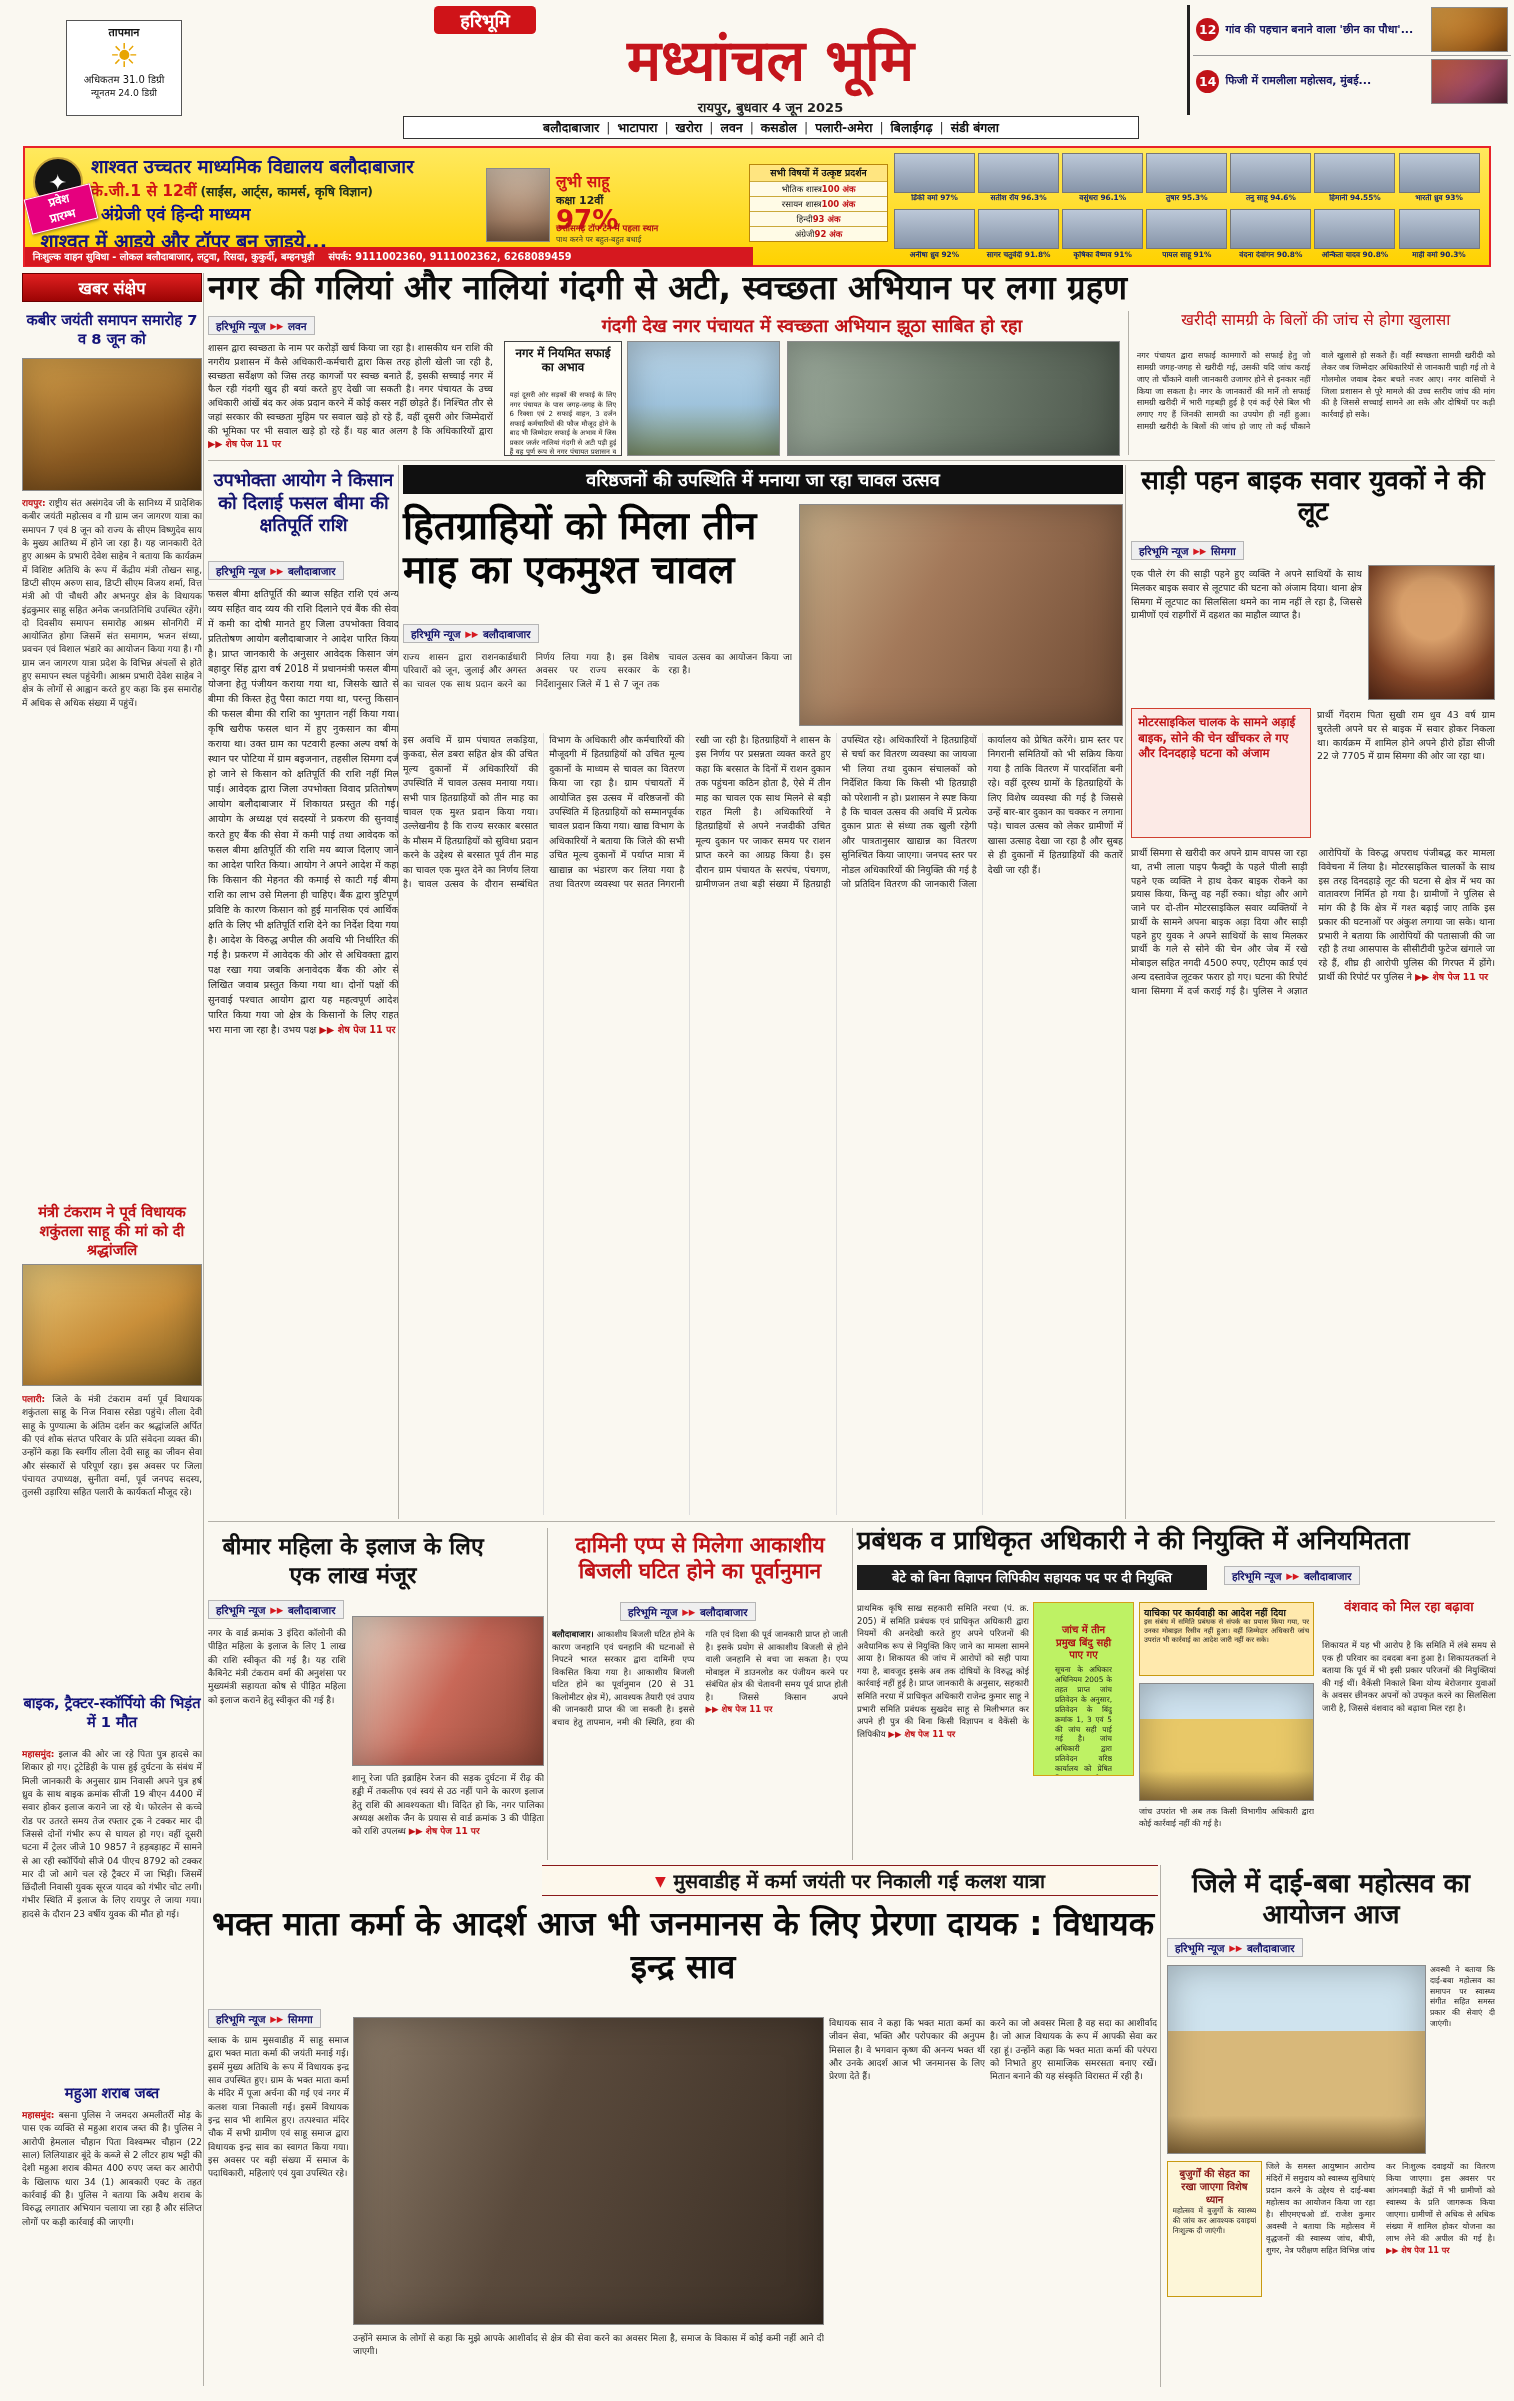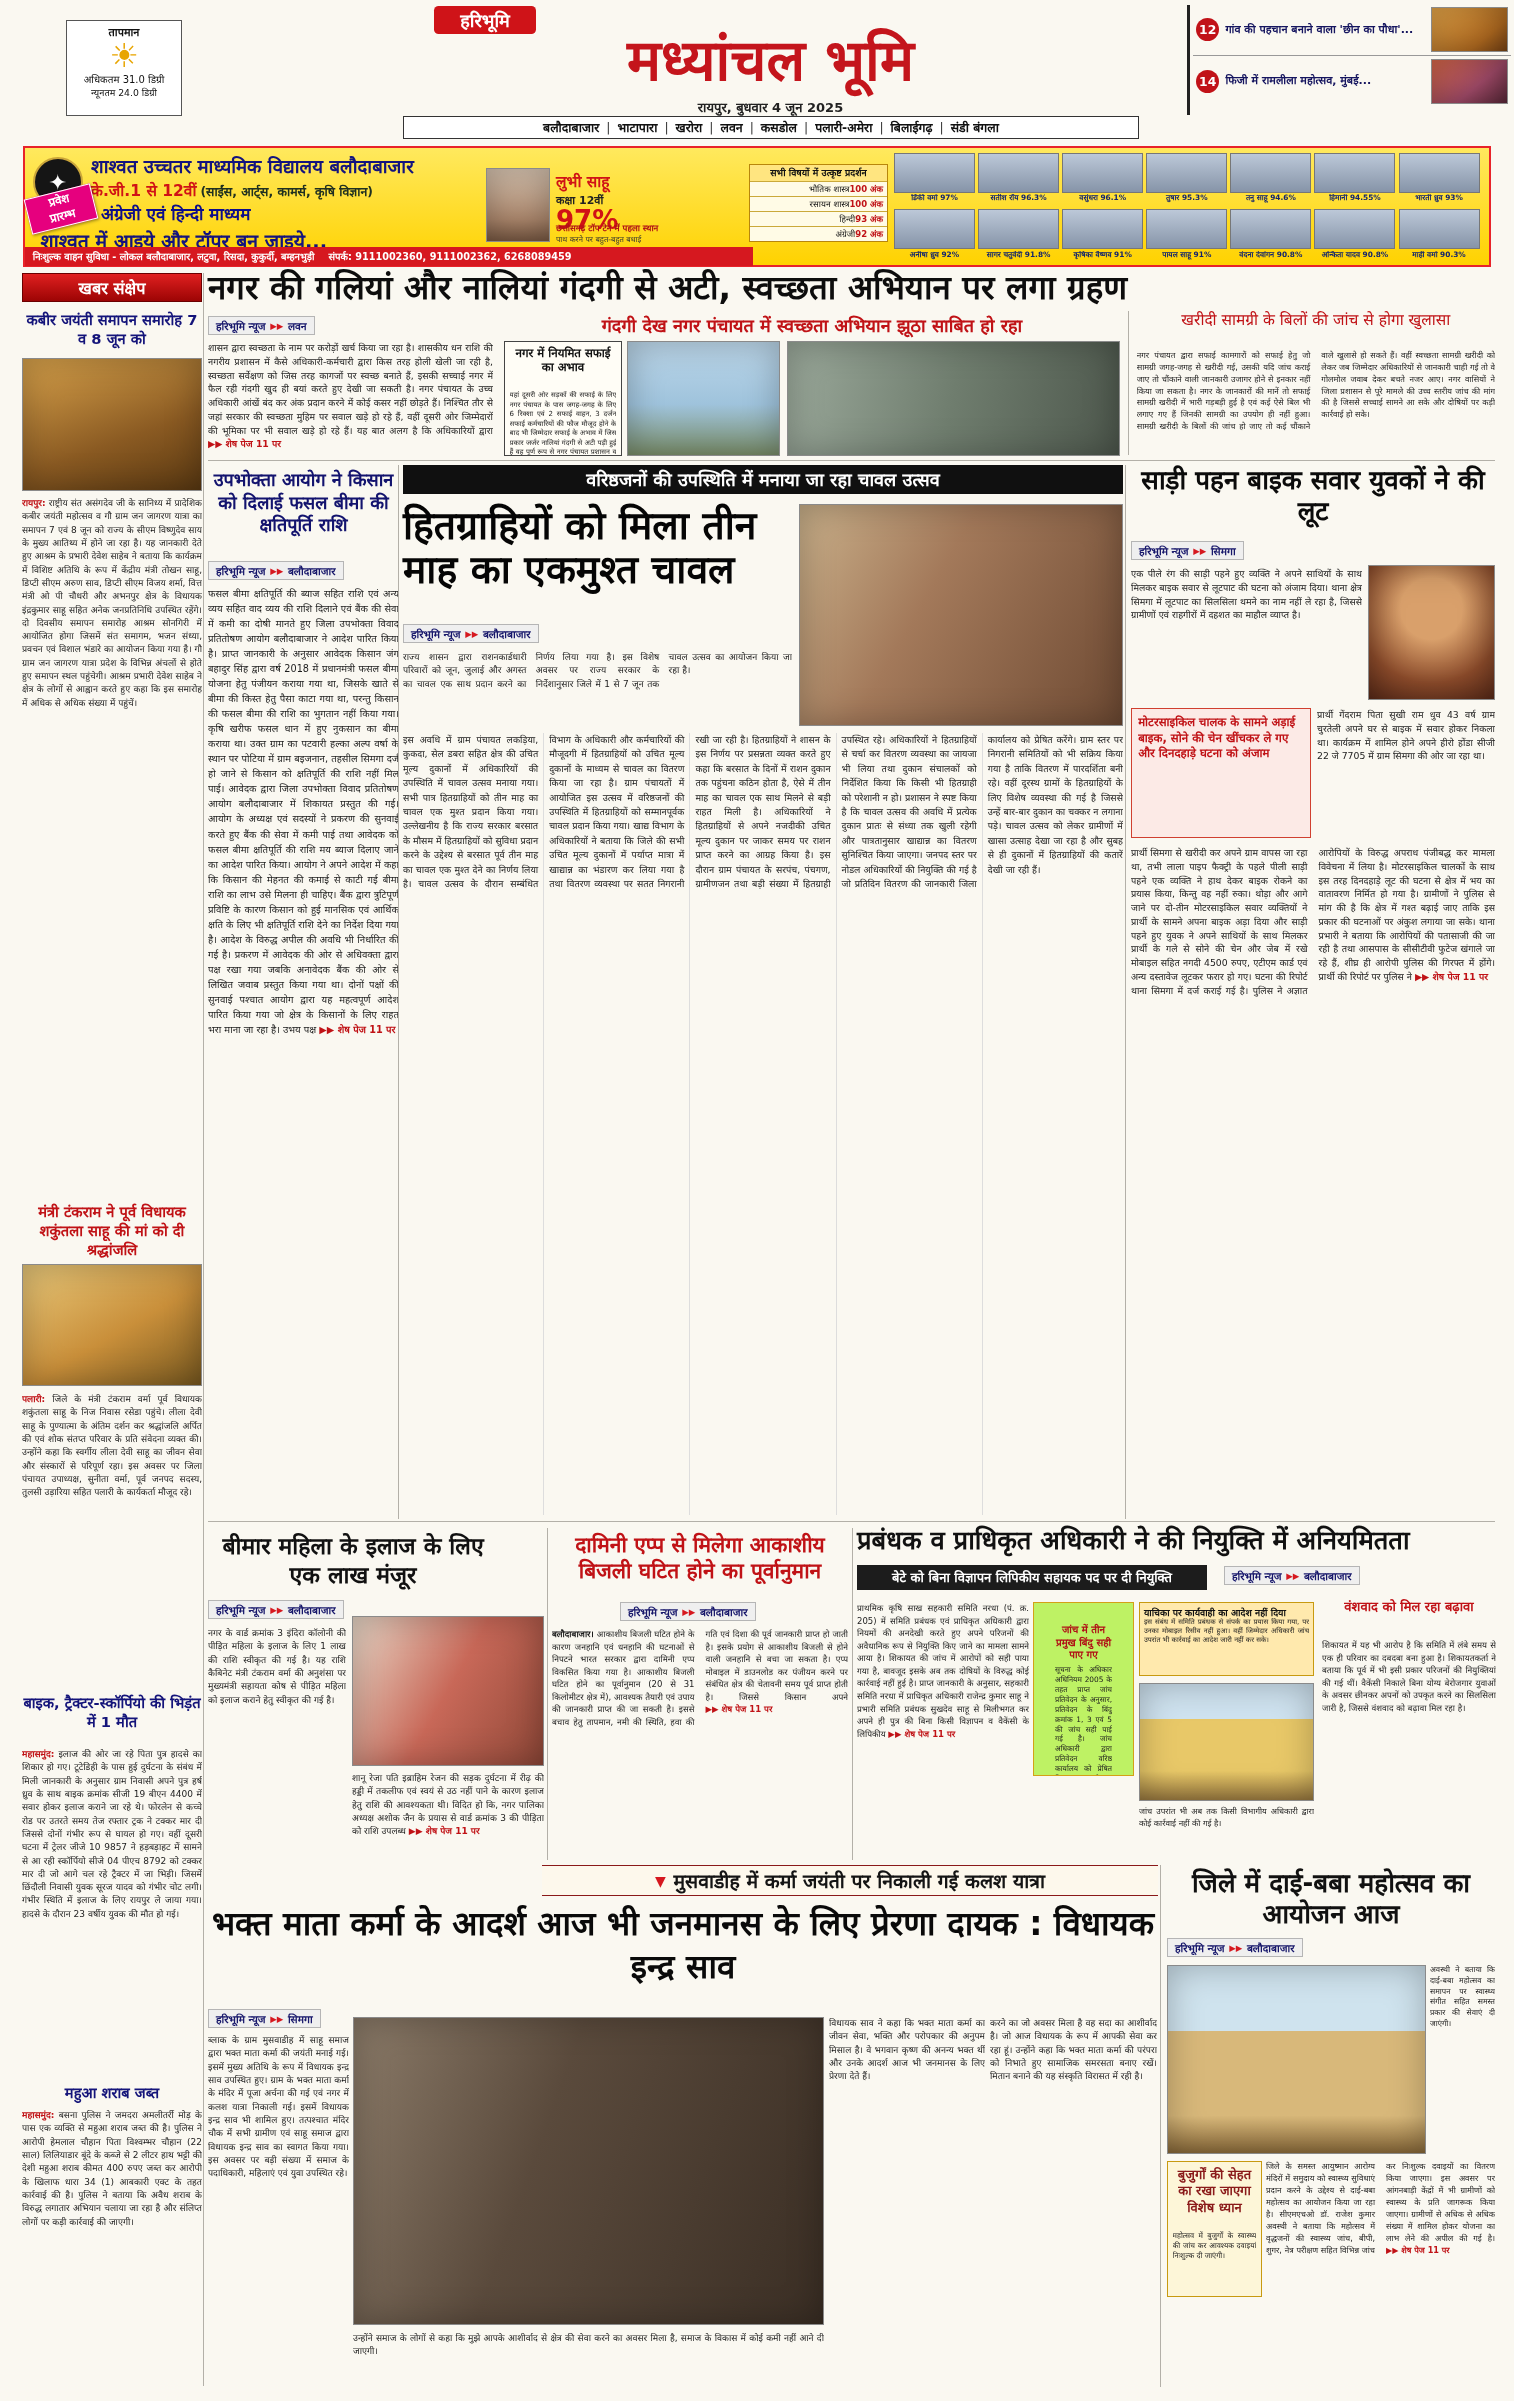--- a/index.html
+++ b/index.html
@@ -25,21 +25,21 @@
   .teaser{display:flex;align-items:center;gap:6.2px;height:51px;padding:1.5px 3.1px}
   .tnum{width:23px;height:23px;border-radius:50%;background:#c11218;color:#fff;font-weight:bold;
         font-size:12.4px;display:flex;align-items:center;justify-content:center;flex:0 0 auto}
   .ttext{font-size:11px;font-weight:bold;color:#15155f;line-height:1.25;flex:1;overflow:hidden}
   .tthumb{width:77px;height:45px;flex:0 0 auto}
   .stuwrap{display:flex;flex-wrap:wrap;gap:3.1px}
   .stu{width:81px}
   .stu-ph{height:40px;background:linear-gradient(#bcc8d8,#8694a8);border:0.8px solid #777}
   .stu-cap{font-size:7.4px;font-weight:bold;text-align:center;color:#13246e;line-height:1.2;margin-top:1.5px;
            white-space:nowrap;overflow:hidden}
-  .subj-row{display:flex;justify-content:flex-end;border-top:0.8px solid #caa93a;padding:1.5px 3.9px;font-size:8.5px}
+  .subj-row{display:flex;justify-content:center;border-top:0.8px solid #caa93a;padding:1.5px 3.9px;font-size:8.5px}
   .subj-row .marks{color:#c01216;font-weight:bold}
   .boxed{border:1.2px solid #444;padding:4.6px;overflow:hidden}
 </style>
 </head>
 <body>
 
 <div class="page">
 
   <div class="s boxed" style="left:66px;top:20px;width:116px;height:96px;border-color:#555;background:#fff">
     <div class="center" style="font-size:11px;font-weight:bold;margin-top:-1.5px">तापमान</div>
@@ -396,21 +396,21 @@
   <div class="s center" style="left:1167px;top:1868px;width:328px;font-size:26px;font-weight:bold;line-height:1.2">जिले में दाई-बबा महोत्सव का आयोजन आज</div>
   <div class="byline s" style="left:1167px;top:1938px">
     <span>हरिभूमि न्यूज</span>
     <span class="arr">▶▶</span>
     <span>बलौदाबाजार</span>
   </div>
   <div class="s ph" style="left:1167px;top:1965px;width:259px;height:189px;background:linear-gradient(#cfe3ee 0 35%,#d8b87a 35% 80%,#8a6a3a)"></div>
   <div class="s bt" style="left:1430px;top:1965px;width:65px;height:189px;font-size:7.7px;line-height:1.4">अवस्थी ने बताया कि दाई-बबा महोत्सव का समापन पर स्वास्थ्य संगीत सहित समस्त प्रकार की सेवाएं दी जाएंगी।</div>
 
   <div class="s" style="left:1167px;top:2161px;width:95px;height:136px;background:#fdf6d8;border:0.8px solid #c89a10;padding:4.6px;overflow:hidden">
-    <div class="center" style="font-size:13px;font-weight:bold;color:#8a1a1a;line-height:1.3;margin-bottom:14px">बुजुर्गों की सेहत का रखा जाएगा विशेष ध्यान</div>
+    <div class="center" style="font-size:10px;font-weight:bold;color:#8a1a1a;line-height:1.3;margin-bottom:0">बुजुर्गों की सेहत का रखा जाएगा विशेष ध्यान</div>
     <div class="bt" style="font-size:7.4px;line-height:1.35">महोत्सव में बुजुर्गों के स्वास्थ्य की जांच कर आवश्यक दवाइयां निःशुल्क दी जाएंगी।</div>
   </div>
 
   <div class="s bt cols2" style="left:1266px;top:2161px;width:229px;height:226px;font-size:8.1px">
     <span>जिले के समस्त आयुष्मान आरोग्य मंदिरों में समुदाय को स्वास्थ्य सुविधाएं प्रदान करने के उद्देश्य से दाई-बबा महोत्सव का आयोजन किया जा रहा है। सीएमएचओ डॉ. राजेश कुमार अवस्थी ने बताया कि महोत्सव में वृद्धजनों की स्वास्थ्य जांच, बीपी, शुगर, नेत्र परीक्षण सहित विभिन्न जांच कर निःशुल्क दवाइयों का वितरण किया जाएगा। इस अवसर पर आंगनबाड़ी केंद्रों में भी ग्रामीणों को स्वास्थ्य के प्रति जागरूक किया जाएगा। ग्रामीणों से अधिक से अधिक संख्या में शामिल होकर योजना का लाभ लेने की अपील की गई है।</span>
     <span class="jump">▶▶ शेष पेज 11 पर</span>
   </div>
 
 </div>
 

